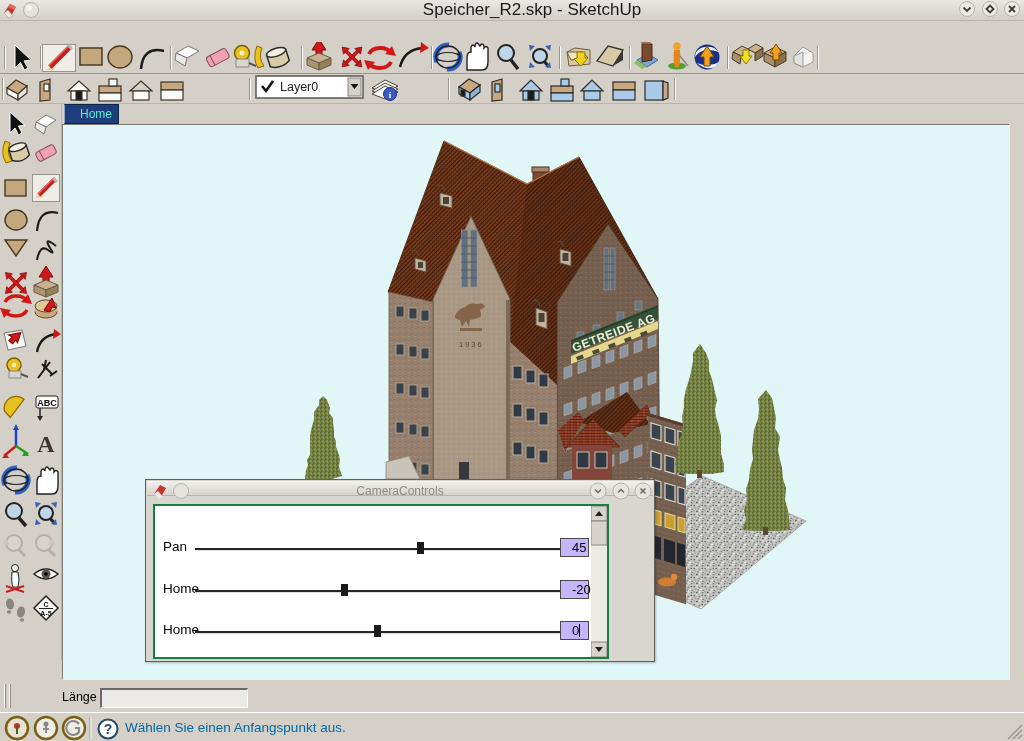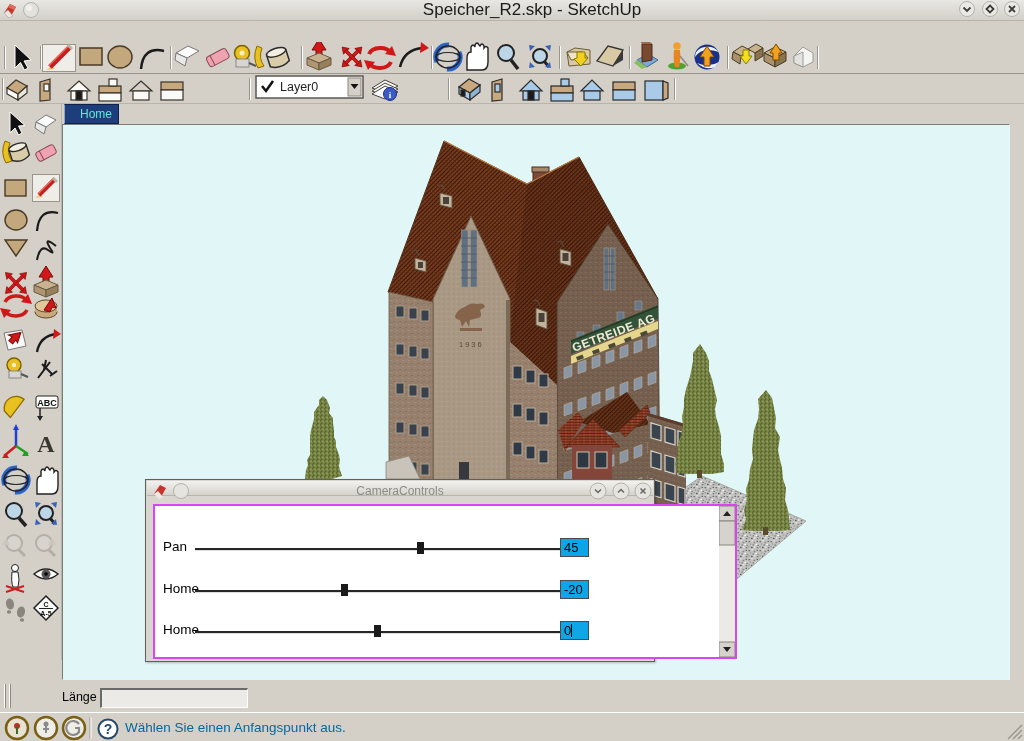--- a/index.html
+++ b/index.html
@@ -7,25 +7,25 @@
 .titlebar{left:0;top:0;width:1024px;height:21px;background:linear-gradient(#E9E7E3,#D3D0C9);border-bottom:1px solid #B8B4AC}
 .title{width:100%;text-align:center;font-size:17px;color:#1a1a1a;line-height:20px;padding-left:40px}
 .menubar{left:0;top:21px;width:1024px;height:21px;background:#D4D0C8;border-bottom:1px solid #ACA899}
 .menubar span{position:absolute;top:4px;font-size:11px;color:#000}
 .tabstrip{left:0;top:104px;width:1024px;height:20px;background:#D4D0C8}
 .hometab{left:64px;top:104px;width:55px;height:20px;background:#1D3E7A;color:#5eead4;font-size:12px;line-height:19px;padding-left:15px;border:1px solid #0D2448;border-left-color:#8FA3C8}
 .canvasbox{left:62px;top:124px;width:948px;height:556px;background:#E1F6F6;border-top:1px solid #7E7A74;border-left:1px solid #7E7A74;border-right:1px solid #FFF;border-bottom:1px solid #FFF}
 .dlg{left:145px;top:479px;width:510px;height:183px;background:#D9D6CF;border:1px solid #63605A;box-shadow:1px 1px 2px rgba(0,0,0,.25)}
 .dlgtitle{position:absolute;left:1px;top:1px;right:1px;height:15px;background:linear-gradient(#F2F1EF,#D6D3CC);border-bottom:1px solid #B8B5AE}
 .dlgtitletext{position:absolute;width:100%;text-align:center;font-size:12px;color:#8E8C88;line-height:21px}
-.dlgcontent{position:absolute;left:7px;top:24px;width:584px;height:155px;background:#fff;border:2px solid #d946ef}
+.dlgcontent{position:absolute;left:7px;top:24px;width:456px;height:155px;background:#fff;border:2px solid #15803d}
 .sliderlabel{position:absolute;font-size:13.5px;color:#000}
 .track{position:absolute;height:2.5px;background:#262626;border-bottom:1px solid #DDD}
 .thumb{position:absolute;width:7px;height:12px;background:#1A1A1A}
-.valbox{position:absolute;width:29px;height:19px;background:#0ea5e9;border:1px solid #4A4A4A;font-size:13px;line-height:17px;padding-left:3px}
+.valbox{position:absolute;width:29px;height:19px;background:#c4b5fd;border:1px solid #4A4A4A;font-size:13px;line-height:17px;padding-left:11px}
 .measure{left:0;top:680px;width:1024px;height:32px;background:#D4D0C8}
 .statusbar{left:0;top:712px;width:1024px;height:29px;background:#D4D0C8;border-top:1px solid #fff}
 .lbl{position:absolute;font-size:12.5px;color:#000}
 .lengthbox{position:absolute;left:100px;top:8px;width:148px;height:20px;background:#ECEAE6;border:1px solid #808080;border-top:2px solid #6A6A6A;border-left:2px solid #6A6A6A;border-bottom-color:#fff;border-right-color:#fff}
 .statustext{position:absolute;left:125px;top:7px;font-size:13.5px;color:#0369a1}
 </style></head><body>
 <div class="app">
 
 <div class="abs titlebar">
       <div class="title">Speicher_R2.skp - SketchUp</div>

